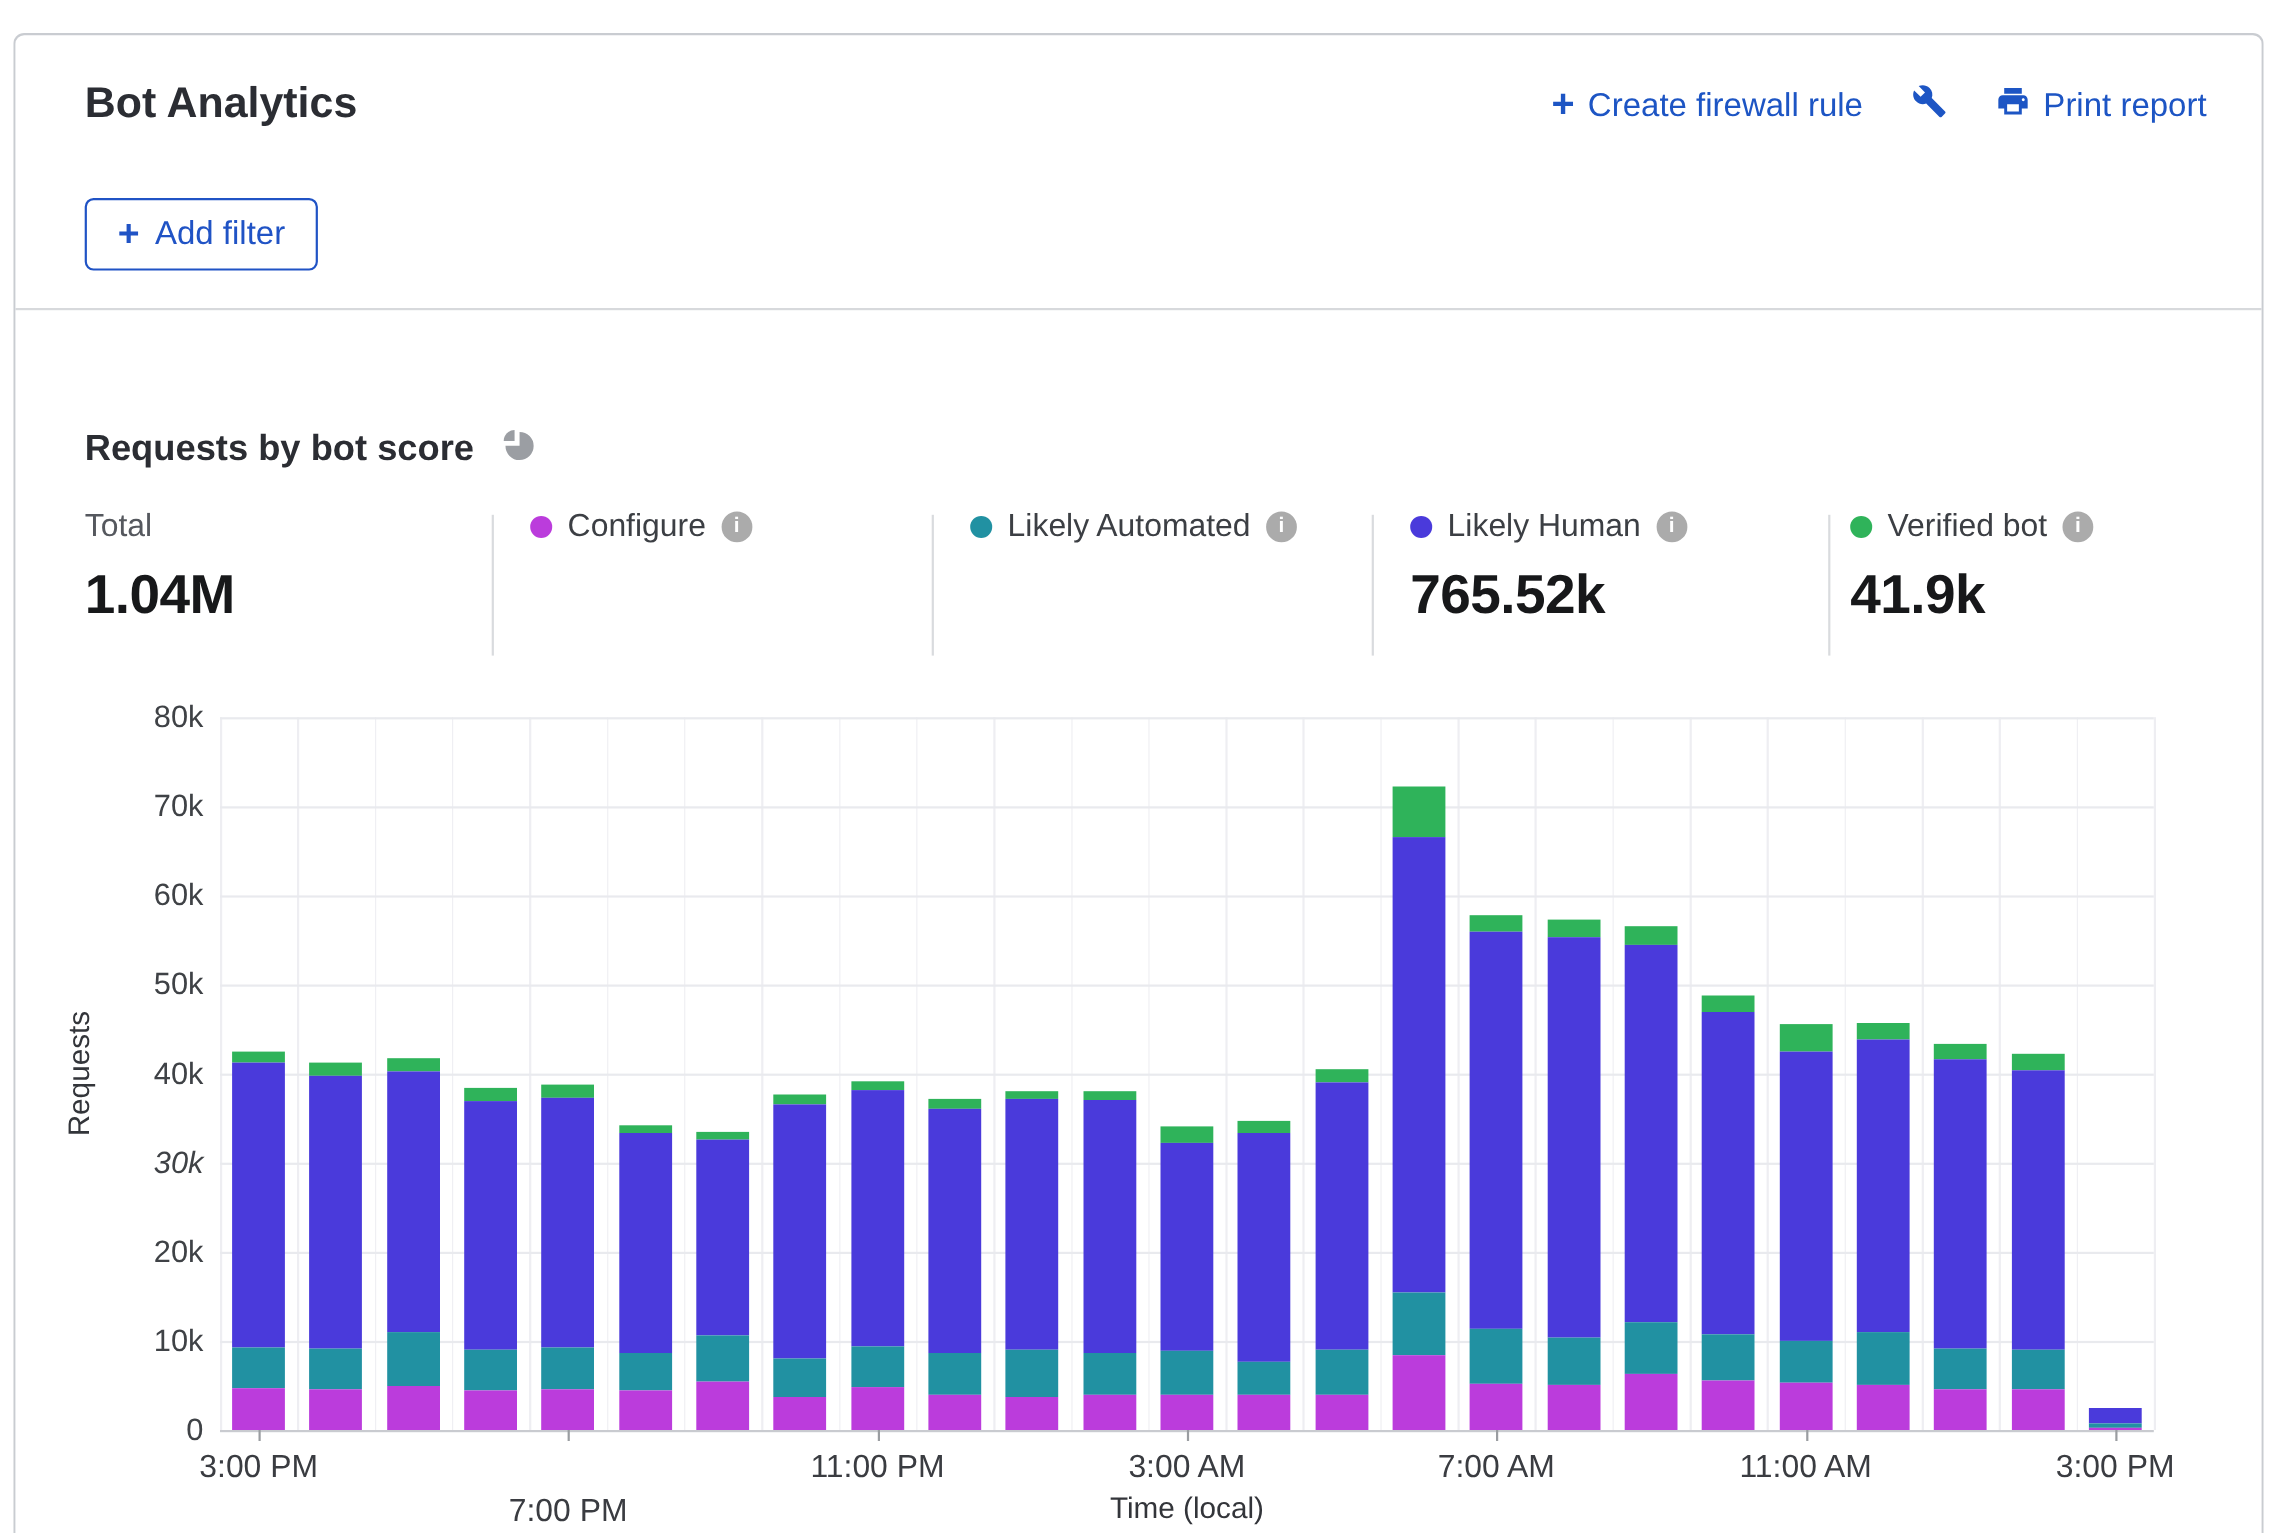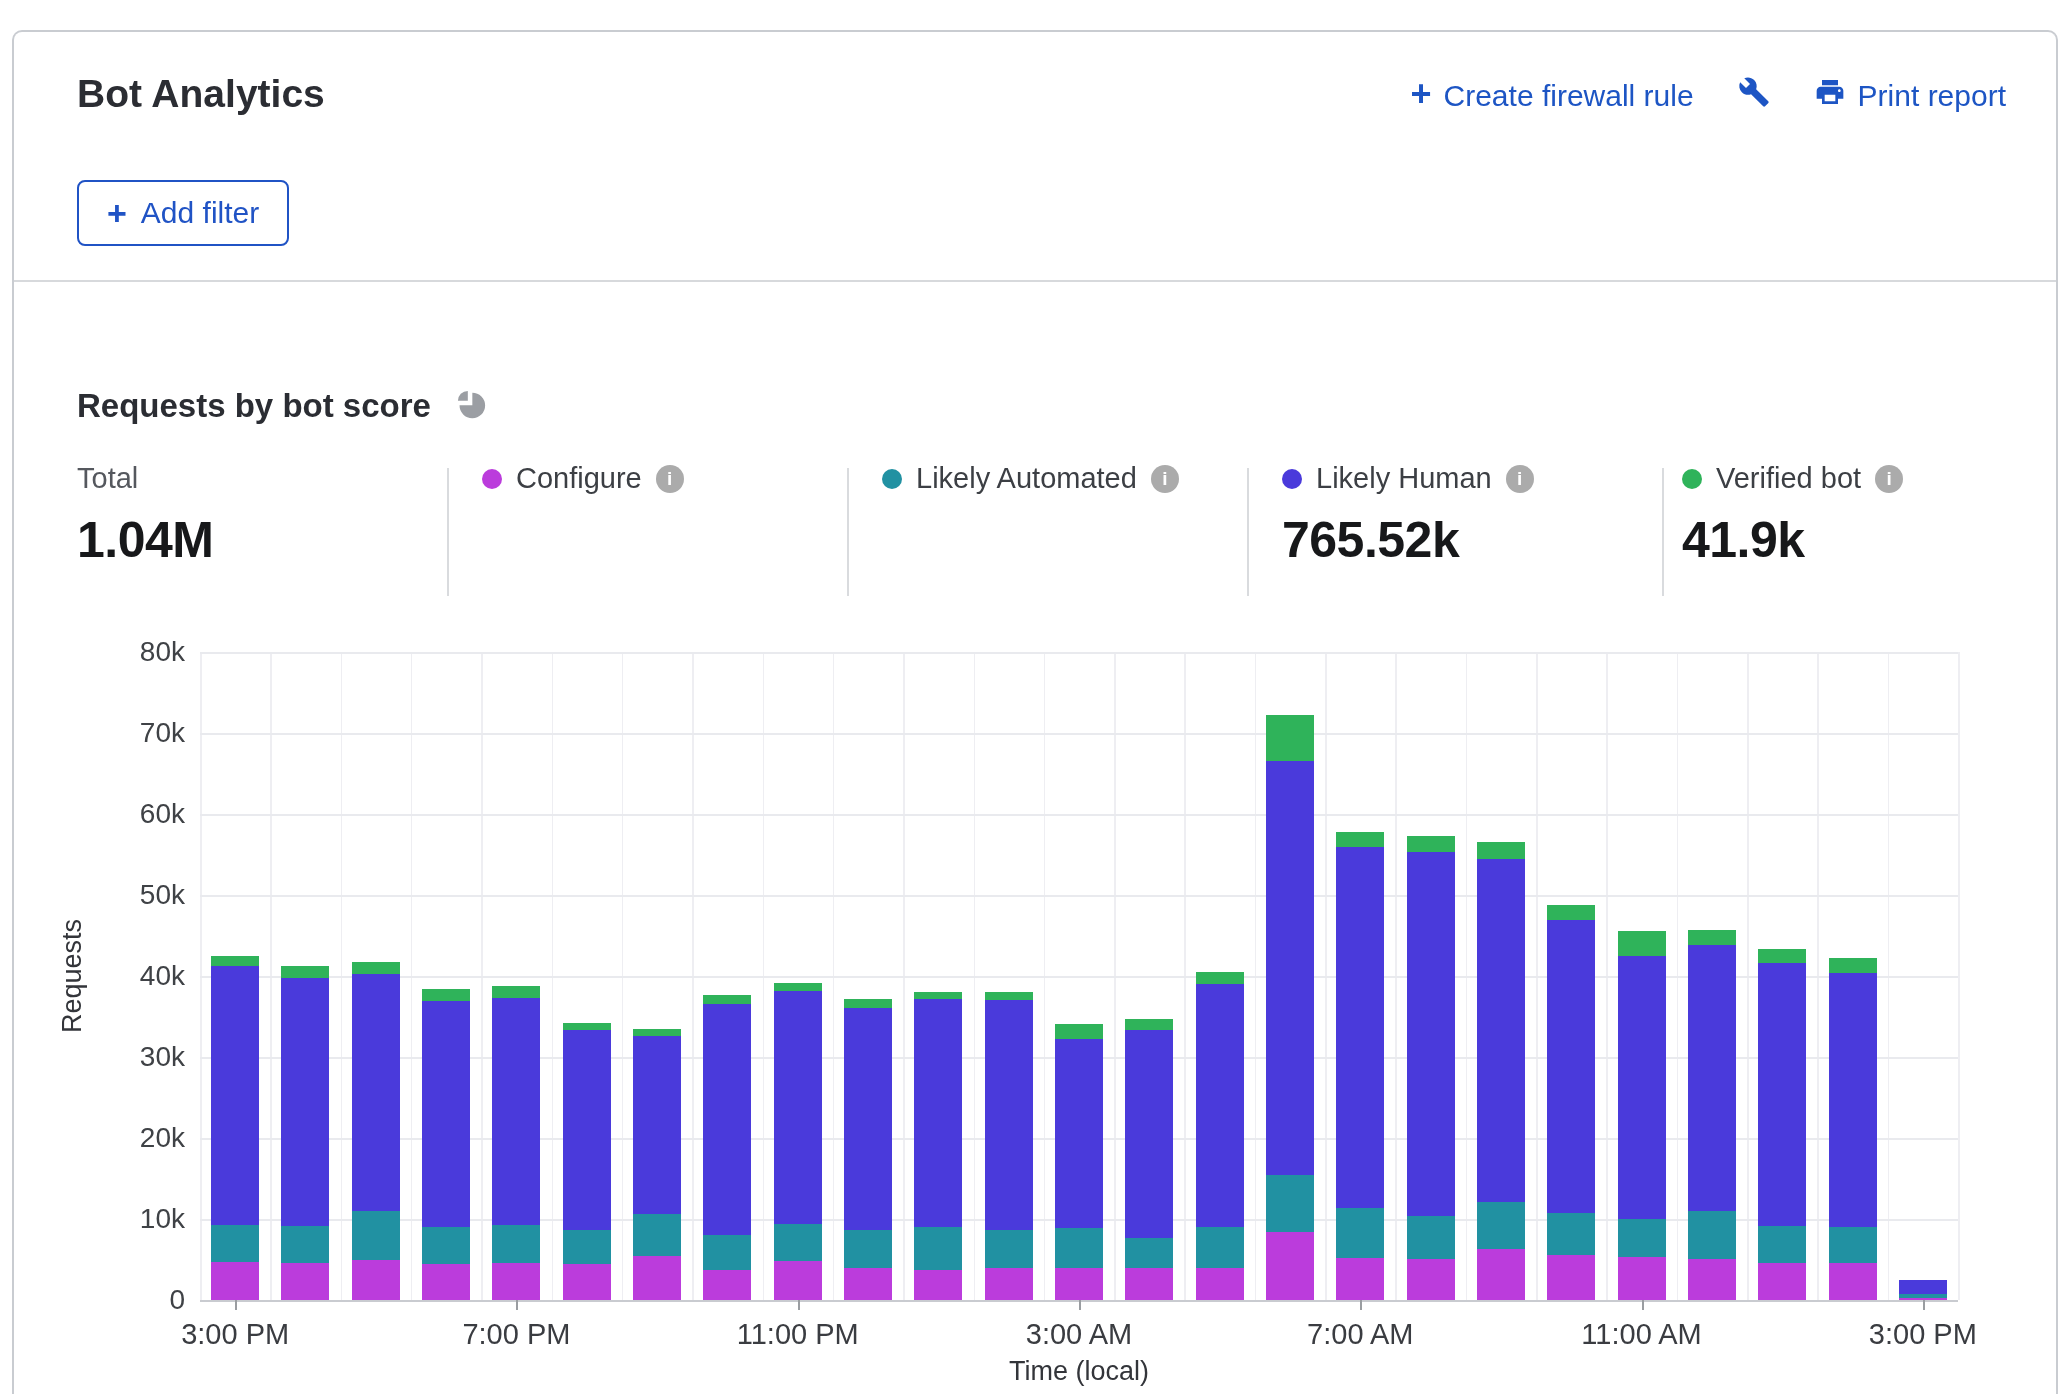--- a/index.html
+++ b/index.html
@@ -181,21 +181,21 @@
       <div class="vgrid" style="left: 1617.36px;"></div>
       <div class="vgrid" style="left: 1687.68px;"></div>
       <div class="vgrid" style="left: 1758px;"></div>
       <div class="hgrid zero" style="top: 648px;"></div>
       <div class="ylab" style="top: 648px;">0</div>
       <div class="hgrid" style="top: 567px;"></div>
       <div class="ylab" style="top: 567px;">10k</div>
       <div class="hgrid" style="top: 486px;"></div>
       <div class="ylab" style="top: 486px;">20k</div>
       <div class="hgrid" style="top: 405px;"></div>
-      <div class="ylab" style="top: 405px;">30k</div>
+      <div class="ylab" style="top: 405px; font-style: italic;">30k</div>
       <div class="hgrid" style="top: 324px;"></div>
       <div class="ylab" style="top: 324px;">40k</div>
       <div class="hgrid" style="top: 243px;"></div>
       <div class="ylab" style="top: 243px;">50k</div>
       <div class="hgrid" style="top: 162px;"></div>
       <div class="ylab" style="top: 162px;">60k</div>
       <div class="hgrid" style="top: 81px;"></div>
       <div class="ylab" style="top: 81px;">70k</div>
       <div class="hgrid" style="top: 0px;"></div>
       <div class="ylab" style="top: 0px;">80k</div>
@@ -345,21 +345,21 @@
       </div>
       <div class="bar" style="left: 1698.84px; width: 48px;">
         <div class="seg" style="height: 2.43px; background: rgb(187, 60, 220);"></div>
         <div class="seg" style="height: 3.24px; background: rgb(33, 145, 162);"></div>
         <div class="seg" style="height: 14.58px; background: rgb(74, 58, 219);"></div>
         <div class="seg" style="height: 0px; background: rgb(47, 179, 90);"></div>
       </div>
       <div class="xtick" style="left: 35.16px;"></div>
       <div class="xlab" style="left: 35.16px;">3:00 PM</div>
       <div class="xtick" style="left: 316.44px;"></div>
-      <div class="xlab" style="left: 316.44px;">7:00 PM</div>
+      <div class="xlab" style="left: 316.44px; margin-top: 40px;">7:00 PM</div>
       <div class="xtick" style="left: 597.72px;"></div>
       <div class="xlab" style="left: 597.72px;">11:00 PM</div>
       <div class="xtick" style="left: 879px;"></div>
       <div class="xlab" style="left: 879px;">3:00 AM</div>
       <div class="xtick" style="left: 1160.28px;"></div>
       <div class="xlab" style="left: 1160.28px;">7:00 AM</div>
       <div class="xtick" style="left: 1441.56px;"></div>
       <div class="xlab" style="left: 1441.56px;">11:00 AM</div>
       <div class="xtick" style="left: 1722.84px;"></div>
       <div class="xlab" style="left: 1722.84px;">3:00 PM</div>

